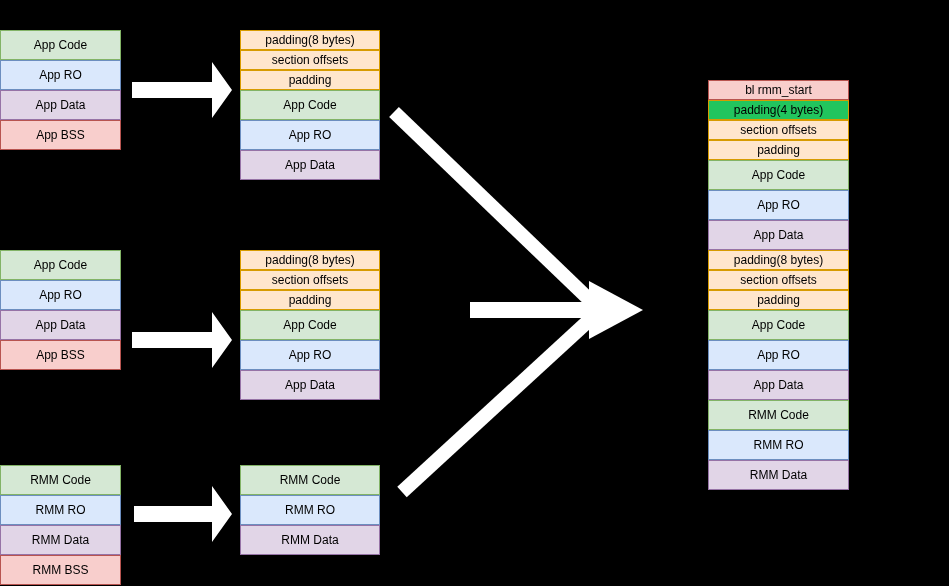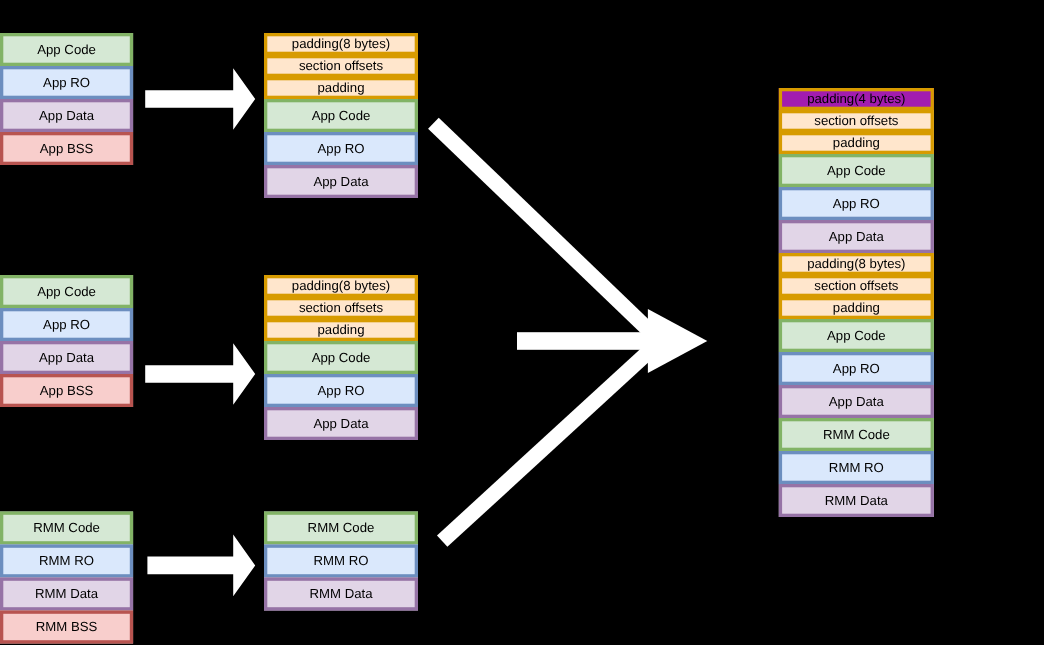--- a/index.html
+++ b/index.html
@@ -7,21 +7,21 @@
     position: relative;
     width: 949px;
     height: 586px;
     background: var(--bg, #000);
     overflow: hidden;
     font-family: "Liberation Sans", sans-serif;
   }
   .stack { position: absolute; }
   .row {
     box-sizing: border-box;
-    border: 3px solid #8b5cf6;
+    border: 1px solid #8b5cf6;
     display: flex;
     align-items: center;
     justify-content: center;
     font-size: 12px;
     line-height: 1;
     color: var(--text, #000);
     text-align: center;
     white-space: nowrap;
   }
   svg.arrows {
@@ -73,21 +73,22 @@
       <div class="row" style="height: 30px; background: rgb(218, 232, 252); border-color: rgb(108, 142, 191);">App RO</div>
       <div class="row" style="height: 30px; background: rgb(225, 213, 231); border-color: rgb(150, 115, 166);">App Data</div>
     </div>
   <div class="stack" style="left:240px; top:465px; width:140px;">
       <div class="row" style="height: 30px; background: rgb(213, 232, 212); border-color: rgb(130, 179, 102);">RMM Code</div>
       <div class="row" style="height: 30px; background: rgb(218, 232, 252); border-color: rgb(108, 142, 191);">RMM RO</div>
       <div class="row" style="height: 30px; background: rgb(225, 213, 231); border-color: rgb(150, 115, 166);">RMM Data</div>
     </div>
 
   <div class="stack" style="left:708px; top:80px; width:141px;">
-      <div class="row" style="height: 20px; background: #a21caf; border-color: rgb(215, 155, 0);">padding(4 bytes)</div>
+      <div class="row" style="height: 20px; background: rgb(248, 206, 204); border-color: rgb(184, 84, 80);">bl rmm_start</div>
+      <div class="row" style="height: 20px; background: #22c55e; border-color: rgb(215, 155, 0);">padding(4 bytes)</div>
       <div class="row" style="height: 20px; background: rgb(255, 230, 204); border-color: rgb(215, 155, 0);">section offsets</div>
       <div class="row" style="height: 20px; background: rgb(255, 230, 204); border-color: rgb(215, 155, 0);">padding</div>
       <div class="row" style="height: 30px; background: rgb(213, 232, 212); border-color: rgb(130, 179, 102);">App Code</div>
       <div class="row" style="height: 30px; background: rgb(218, 232, 252); border-color: rgb(108, 142, 191);">App RO</div>
       <div class="row" style="height: 30px; background: rgb(225, 213, 231); border-color: rgb(150, 115, 166);">App Data</div>
       <div class="row" style="height: 20px; background: rgb(255, 230, 204); border-color: rgb(215, 155, 0);">padding(8 bytes)</div>
       <div class="row" style="height: 20px; background: rgb(255, 230, 204); border-color: rgb(215, 155, 0);">section offsets</div>
       <div class="row" style="height: 20px; background: rgb(255, 230, 204); border-color: rgb(215, 155, 0);">padding</div>
       <div class="row" style="height: 30px; background: rgb(213, 232, 212); border-color: rgb(130, 179, 102);">App Code</div>
       <div class="row" style="height: 30px; background: rgb(218, 232, 252); border-color: rgb(108, 142, 191);">App RO</div>

